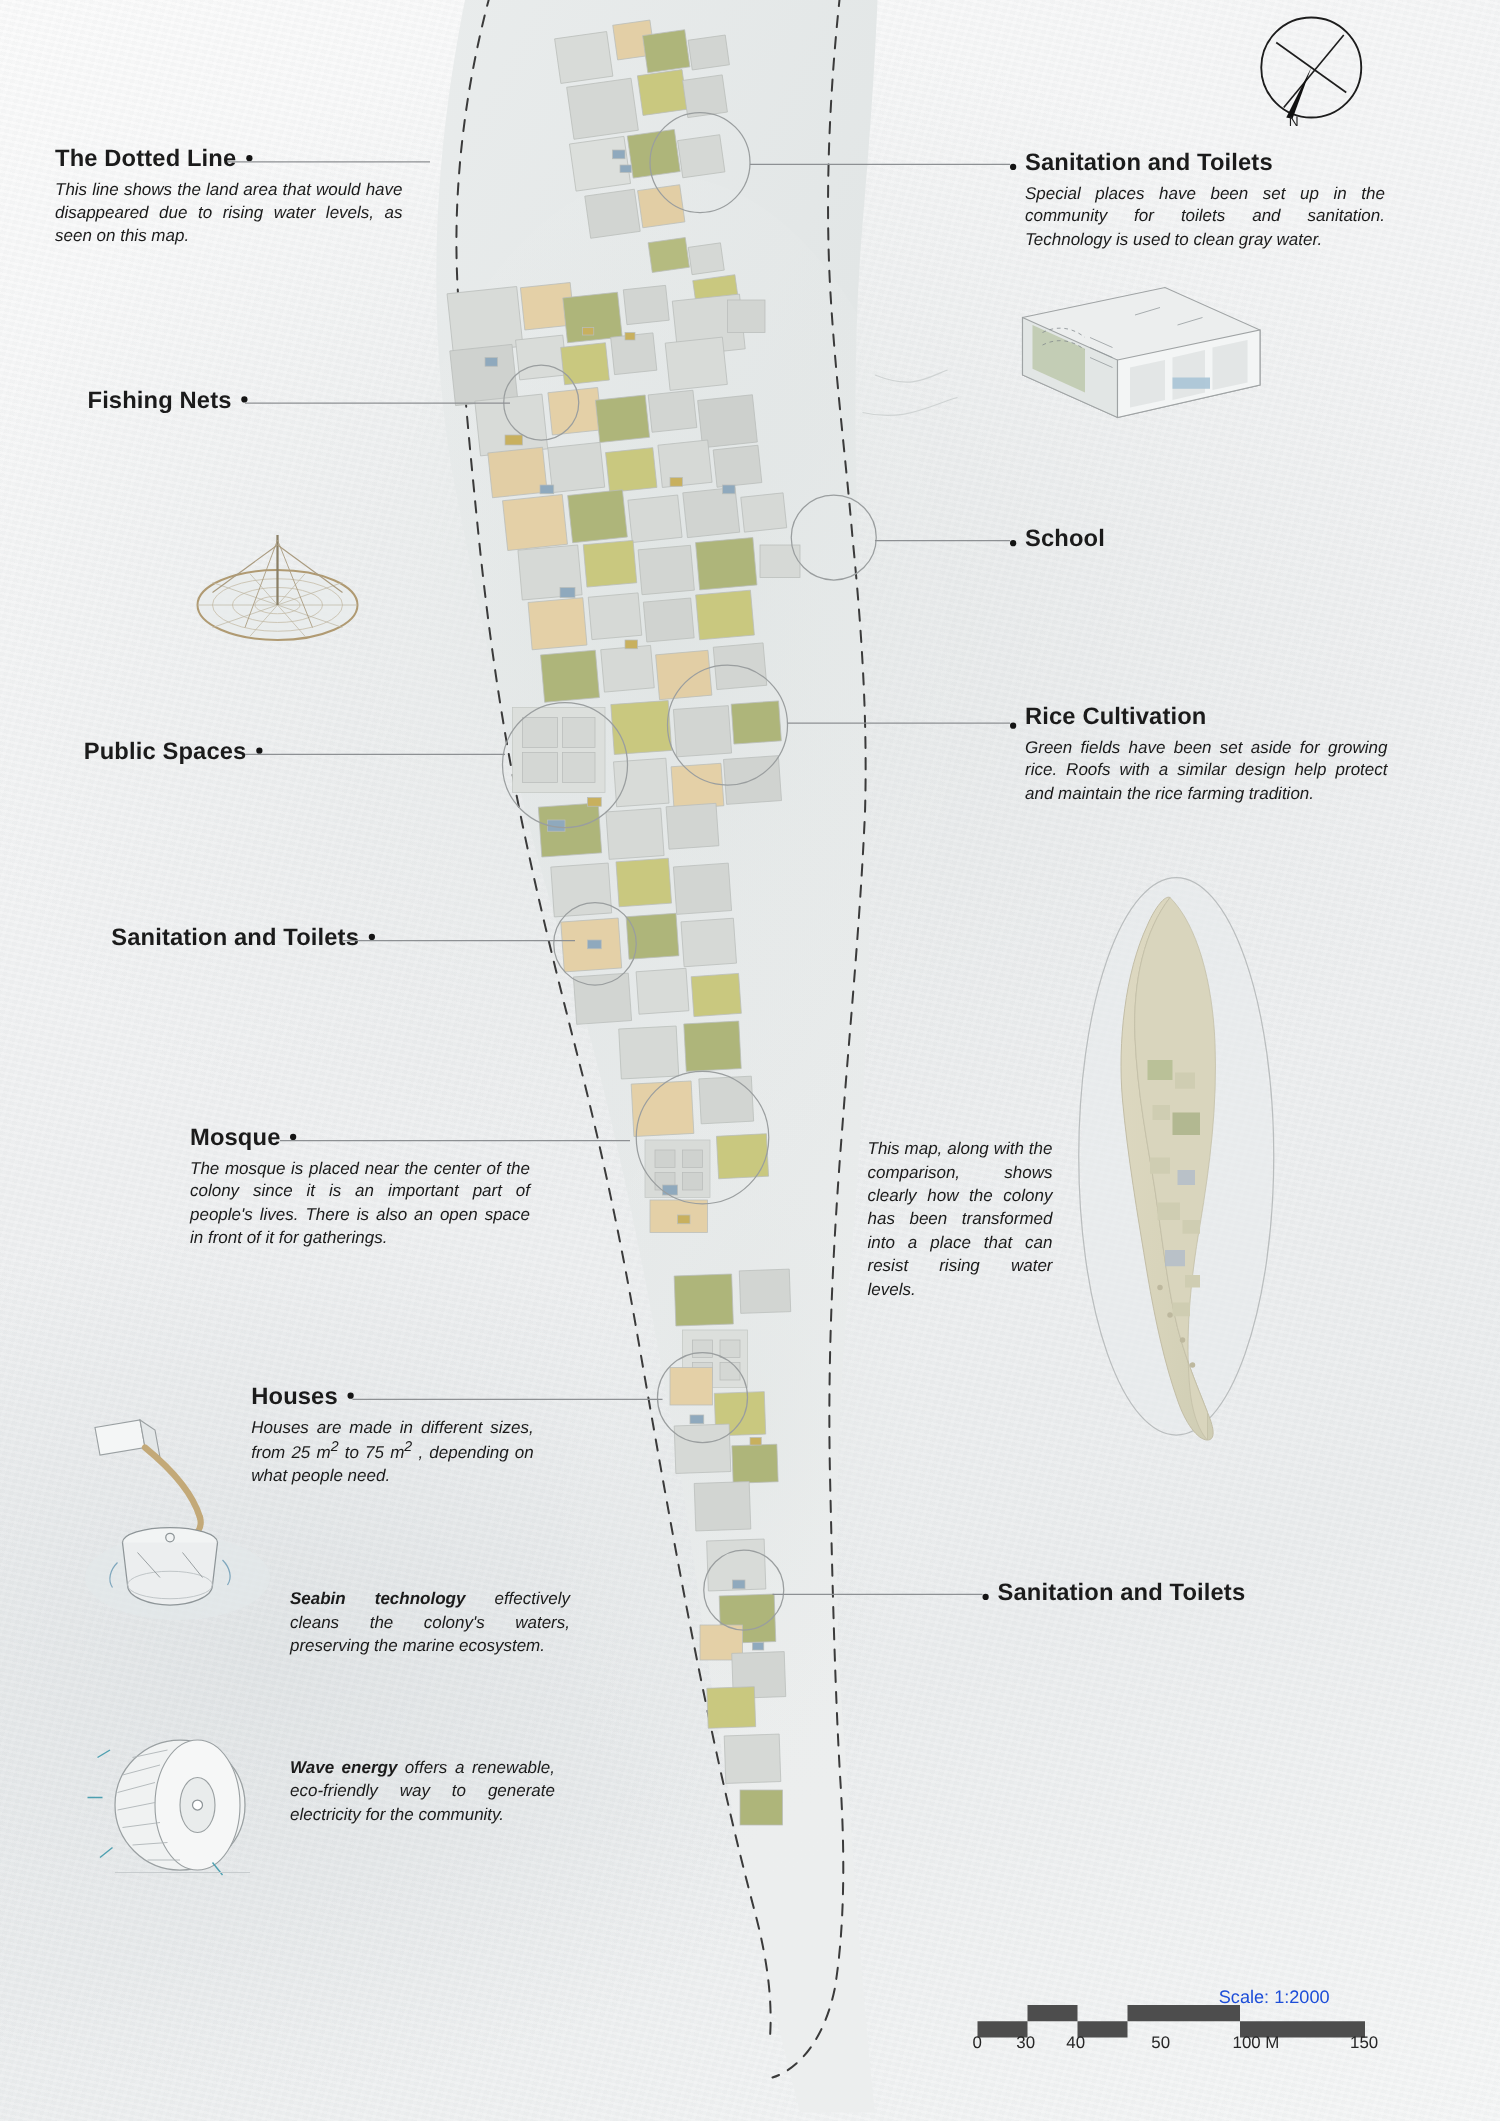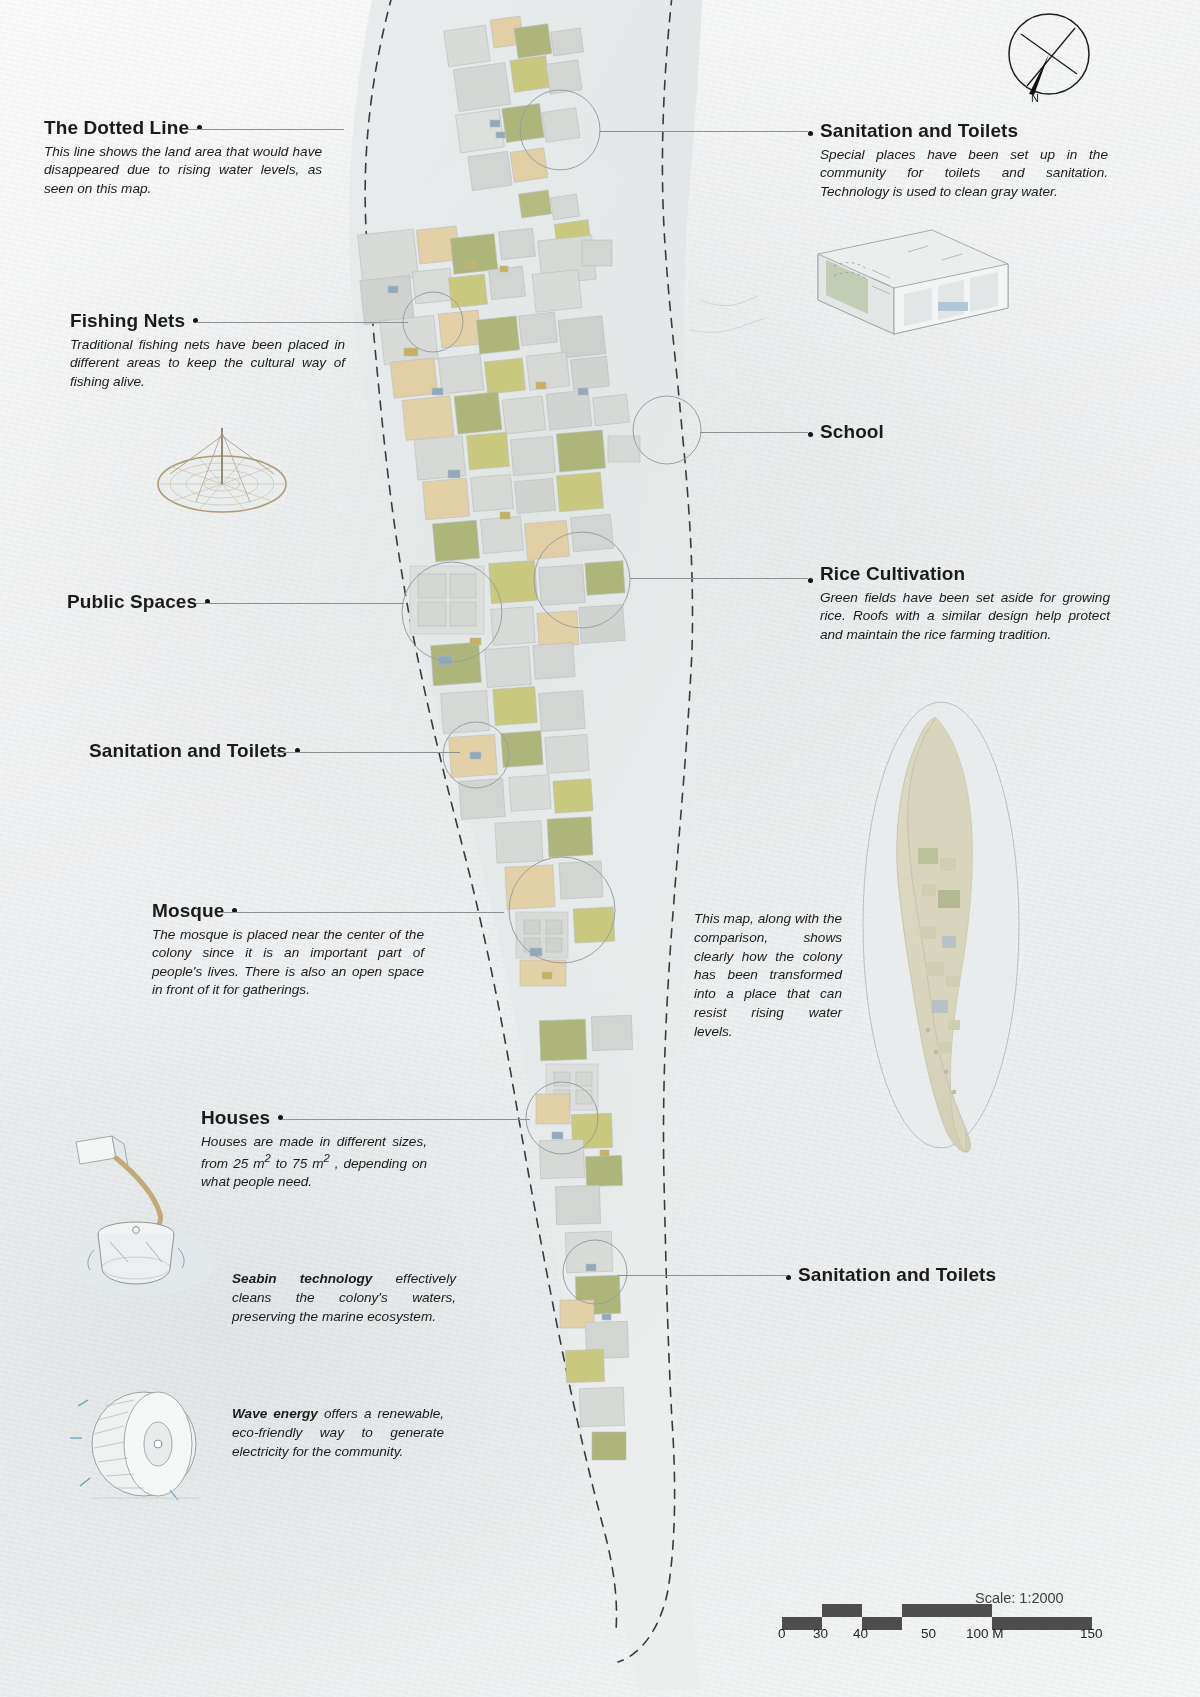--- a/index.html
+++ b/index.html
@@ -60,21 +60,21 @@
   #compass{position:absolute;left:1003px;top:8px;width:92px;height:108px;}
   #compass .nlab{
     position:absolute;left:28px;top:84px;font-size:11px;color:#222;
   }
 
   
   #scalebar{position:absolute;left:782px;top:1596px;width:400px;height:62px;}
   .sbrow{position:absolute;left:0;height:13px;}
   .sbseg{position:absolute;height:13px;background:#4d4d4d;}
   .sbtick{position:absolute;top:30px;font-size:13.5px;color:#262626;}
-  #scaletxt{position:absolute;left:193px;top:-6px;font-size:14.5px;color:#404040;white-space:nowrap;}
+  #scaletxt{position:absolute;left:193px;top:-6px;font-size:14.5px;color:#1d4ed8;white-space:nowrap;}
 
   
   #inset{position:absolute;left:862px;top:700px;width:158px;height:470px;}
 
   
   .illus{position:absolute;}
 </style>
 </head>
 <body>
 
@@ -309,21 +309,20 @@
 </div>
 
 <div class="callout" style="left:44px;top:118px;width:278px;">
   <div class="ttl"><span>The Dotted Line</span><span class="dotm"></span></div>
   <div class="body">This line shows the land area that would have disappeared due to rising water levels, as seen on this map.</div>
 </div>
 <div class="leader" style="left:182px;top:129px;width:162px;"></div>
 
 <div class="callout" style="left:70px;top:311px;width:275px;">
   <div class="ttl"><span>Fishing Nets</span><span class="dotm"></span></div>
-  <div class="body">Traditional fishing nets have been placed in different areas to keep the cultural way of fishing alive.</div>
 </div>
 <div class="leader" style="left:196px;top:322px;width:212px;"></div>
 
 <div class="callout" style="left:67px;top:592px;width:276px;">
   <div class="ttl"><span>Public Spaces</span><span class="dotm"></span></div>
 </div>
 <div class="leader" style="left:196px;top:603px;width:208px;"></div>
 
 <div class="callout" style="left:89px;top:741px;width:250px;">
   <div class="ttl"><span>Sanitation and Toilets</span><span class="dotm"></span></div>
@@ -515,15 +514,15 @@
   <div class="sbrow" style="top:21px;width:400px;">
     <div class="sbseg" style="left:0px;width:40px;"></div>
     <div class="sbseg" style="left:80px;width:40px;"></div>
     <div class="sbseg" style="left:210px;width:100px;"></div>
   </div>
 
   <div class="sbtick" style="left:-4px;">0</div>
   <div class="sbtick" style="left:31px;">30</div>
   <div class="sbtick" style="left:71px;">40</div>
   <div class="sbtick" style="left:111px;margin-left:28px;">50</div>
-  <div class="sbtick" style="left:184px;text-align:right;">100 M</div>
+  <div class="sbtick" style="left:204px;text-align:right;">100 M</div>
   <div class="sbtick" style="left:298px;">150</div>
 </div>
 
 </body></html>

